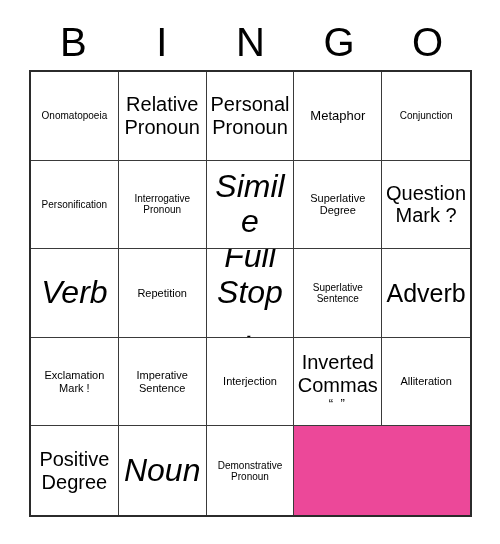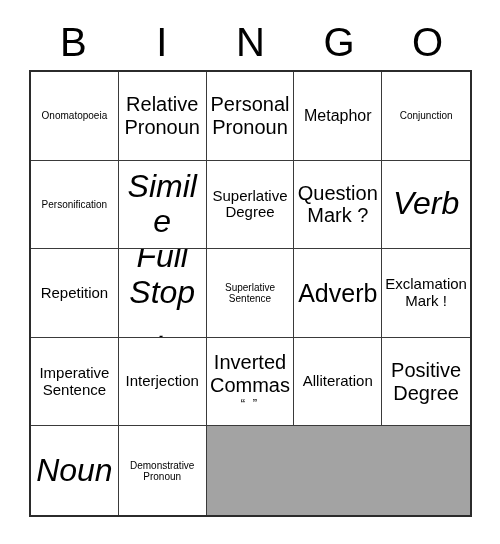--- a/index.html
+++ b/index.html
@@ -48,21 +48,21 @@
     position: absolute;
     left: 29px;
     top: 70px;
     width: 443px;
     height: 447px;
     box-sizing: border-box;
     border: 2px solid #2b2b2b;
     display: grid;
     grid-template-columns: repeat(5, 1fr);
     grid-template-rows: repeat(5, 1fr);
-    background: #a3a3a3;
+    background: #ec4899;
   }
 
   .bingo-cell {
     box-sizing: border-box;
     border-right: 1px solid #3a3a3a;
     border-bottom: 1px solid #3a3a3a;
     display: flex;
     align-items: center;
     justify-content: center;
     text-align: center;
@@ -77,22 +77,22 @@
   .cell-text {
     display: block;
     width: 100%;
     line-height: 1.12;
     color: #000000;
     word-wrap: break-word;
   }
 
   
   .size-xs  { font-size: 10px; }
-  .size-sm  { font-size: 15px; text-align: center; }
-  .size-md  { font-size: 16px; }
+  .size-sm  { font-size: 11px; text-align: center; }
+  .size-md  { font-size: 13px; }
   .size-lg  { font-size: 20px; }
   .size-xl  { font-size: 25px; }
   .size-xxl { font-size: 32px; font-style: italic; }
 
   .quote-line {
     display: block;
     font-size: 13px;
     line-height: 1.2;
     letter-spacing: 2px;
   }
@@ -121,20 +121,23 @@
         <span class="cell-text size-lg">Personal Pronoun</span>
       </div>
       <div class="bingo-cell">
         <span class="cell-text size-md">Metaphor</span>
       </div>
       <div class="bingo-cell">
         <span class="cell-text size-xs">Conjunction</span>
       </div>
       <div class="bingo-cell">
         <span class="cell-text size-xs">Personification</span>
+      </div>
+      <div class="bingo-cell">
+        <span class="cell-text size-xs">Interrogative Pronoun</span>
       </div>
       <div class="bingo-cell">
         <span class="cell-text size-xxl">Simile</span>
       </div>
       <div class="bingo-cell">
         <span class="cell-text size-sm">Superlative Degree</span>
       </div>
       <div class="bingo-cell">
         <span class="cell-text size-lg">Question Mark ?</span>
       </div>

